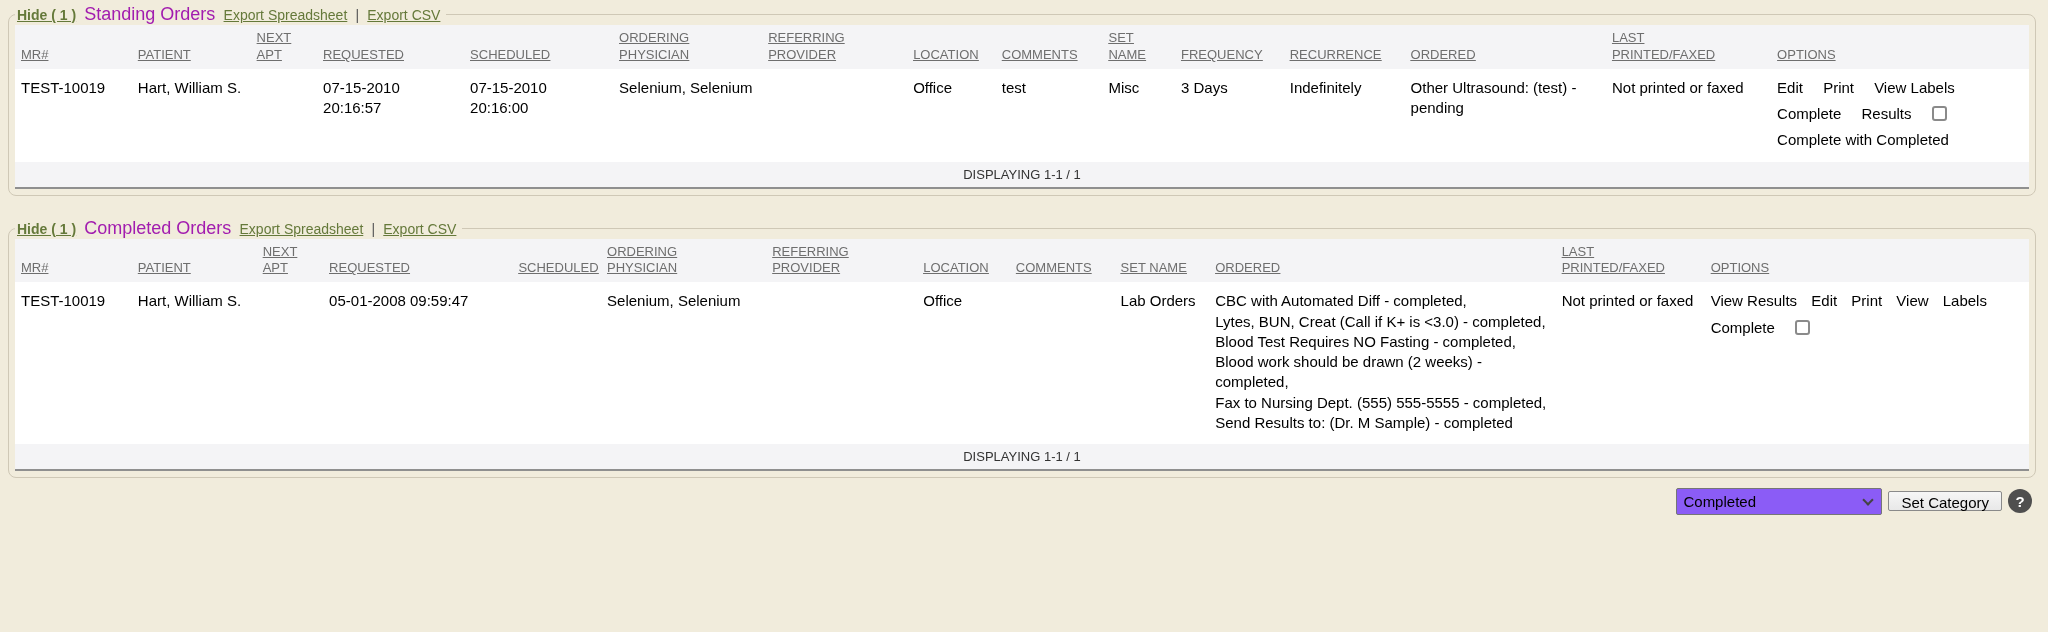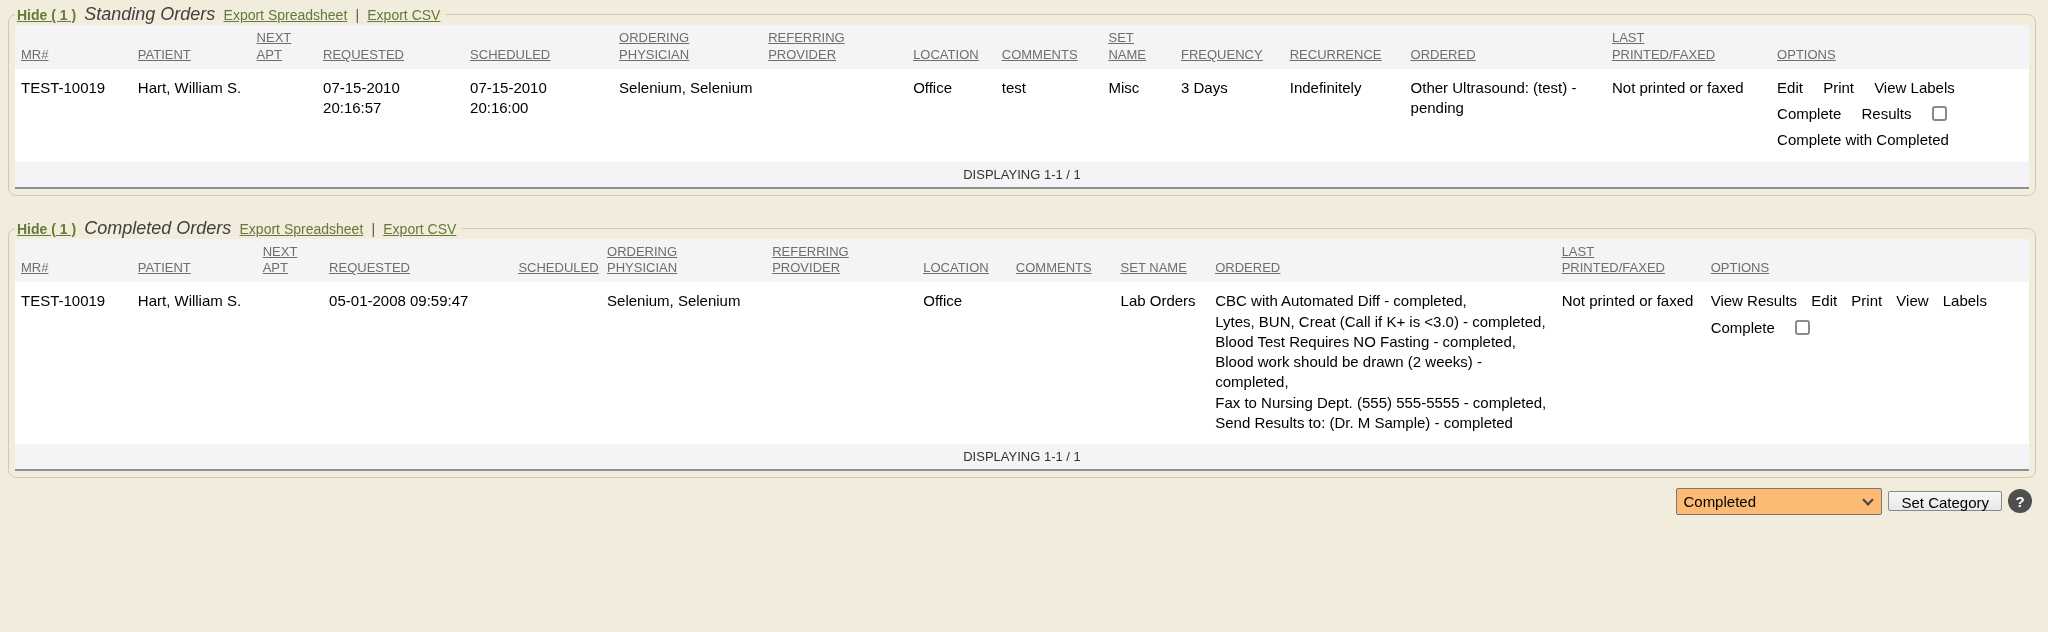--- a/index.html
+++ b/index.html
@@ -16,21 +16,21 @@
     margin:4px 12px 0 8px;
     padding:0 6px 6px 6px;
     background:transparent;
   }
   fieldset.second { margin-top:22px; }
   legend { padding:0 6px 0 2px; white-space:nowrap; }
   .hide-link {
     color:#65793A; font-weight:bold; text-decoration:underline;
     font-size:14px; cursor:pointer;
   }
-  .section-title { color:#404040; font-size:18px; margin:0 4px;font-style:italic; }
+  .section-title { color:#a21caf; font-size:18px; margin:0 4px; }
   .export-link { color:#65793A; text-decoration:underline; font-size:14px; cursor:pointer; }
   .legend-sep { color:#555; font-size:14px; margin:0 4px; }
 
   table {
     width:100%; border-collapse:collapse; table-layout:fixed;
     border-bottom:2px solid #8F8F8F;
   }
   thead th {
     background:#F4F4F6; color:#6E6E6E;
     font-weight:normal; text-align:left; vertical-align:bottom;
@@ -60,21 +60,21 @@
 
   .bottom-bar {
     display:flex; justify-content:flex-end; align-items:center;
     gap:6px; margin:8px 16px 0 0; height:30px;
   }
   .select-wrap { position:relative; display:inline-block; }
   select.category {
     -webkit-appearance:none; appearance:none;
     width:206px; height:27px;
     border:1px solid #767676; border-radius:2px;
-    background:#fdba74; font-family:"Liberation Sans", sans-serif;
+    background:#8b5cf6; font-family:"Liberation Sans", sans-serif;
     font-size:15px; padding:2px 24px 2px 6px; color:#000;
   }
   .select-chevron {
     position:absolute; right:10px; top:8px;
     width:8px; height:8px; pointer-events:none;
     border-right:2px solid #444; border-bottom:2px solid #444;
     transform:rotate(45deg);
   }
   button.set-category {
     height:20px; padding:2px 12px;

